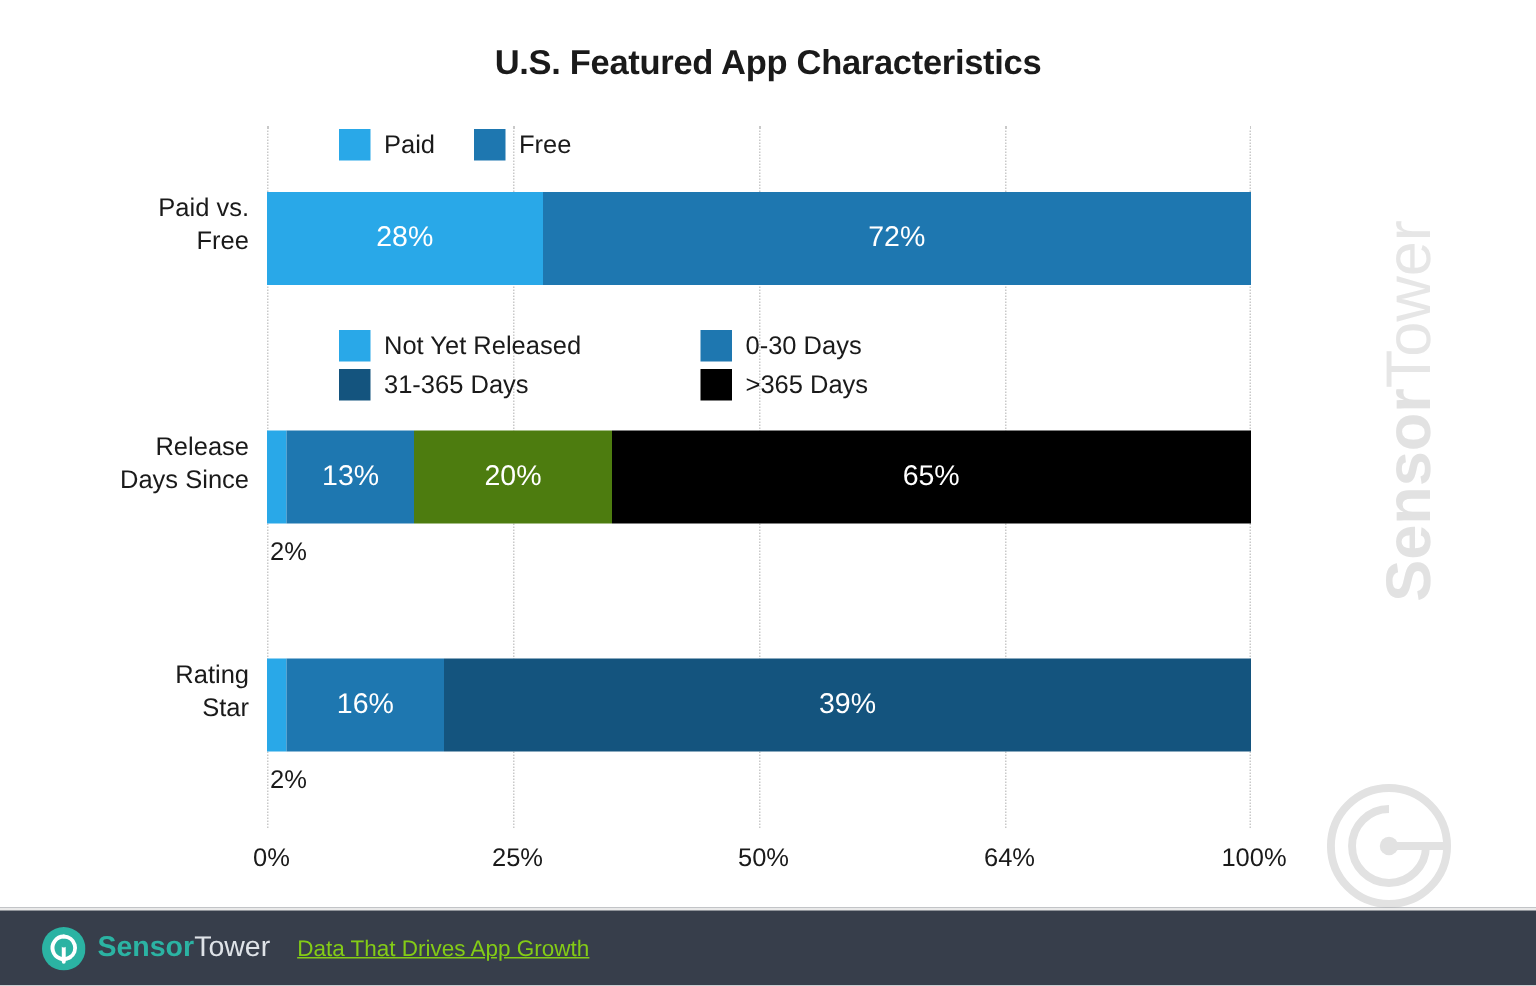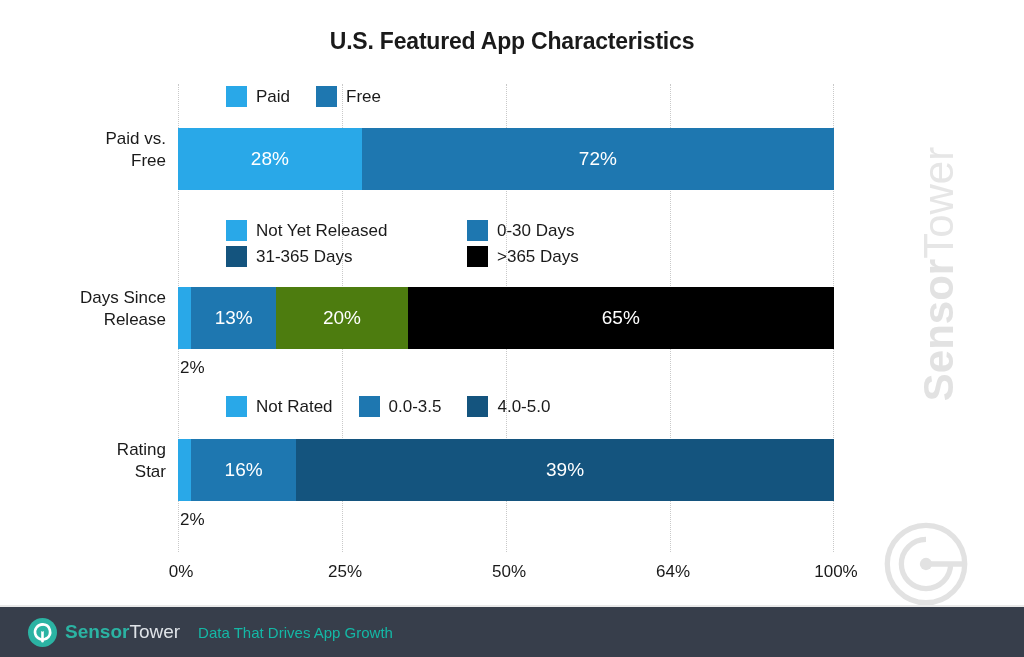--- a/index.html
+++ b/index.html
@@ -161,22 +161,23 @@
     height: 50px;
     display: flex; align-items: center;
   }
   #footer-logo { width: 29px; height: 29px; margin-right: 8px; }
   #footer-brand { font-size: 19px; font-weight: bold; white-space: nowrap; }
   #footer-brand .b1 { color: #2bb3a3; }
   #footer-brand .b2 { color: #dfe3e8; font-weight: normal; }
   #footer-tagline {
     margin-left: 18px;
     font-size: 15px;
-    color: #14b8a6;
-    white-space: nowrap;
+    color: #84cc16;
+    white-space: nowrap;
+    text-decoration: underline;
   }
   #footer-url {
     position: absolute;
     right: 28px; top: 0;
     height: 50px;
     display: flex; align-items: center;
     font-size: 15px;
     color: #e8ebee;
   }
 </style>
@@ -240,43 +241,30 @@
           <span class="legend-swatch" style="background:#14547e"></span><span class="legend-label">31-365 Days</span>
         </span>
         <span class="legend-item">
           <span class="legend-swatch" style="background:#000000"></span><span class="legend-label">&gt;365 Days</span>
         </span>
       </div>
     </div>
 
     <div class="bar-row" style="top:203px">
       <div class="cat-label">
+        <div>Release</div>
         <div>Days Since</div>
-        <div>Release</div>
       </div>
       <div class="seg nolabel" style="width:13.1px;background:#29a8e8"></div>
       <div class="seg" style="width:85.3px;background:#1e77b0">13%</div>
       <div class="seg" style="width:131.2px;background:#4d7c0f">20%</div>
       <div class="seg" style="width:426.4px;background:#000000">65%</div>
     </div>
     <div class="outside-label" style="left:2px;top:274px">2%</div>
 
-    <div class="legend" style="top:312px">
-      <div class="legend-line">
-        <span class="legend-item">
-          <span class="legend-swatch" style="background:#29a8e8"></span><span class="legend-label">Not Rated</span>
-        </span>
-        <span class="legend-item">
-          <span class="legend-swatch" style="background:#1e77b0"></span><span class="legend-label">0.0-3.5</span>
-        </span>
-        <span class="legend-item">
-          <span class="legend-swatch" style="background:#14547e"></span><span class="legend-label">4.0-5.0</span>
-        </span>
-      </div>
-    </div>
 
     <div class="bar-row" style="top:355px">
       <div class="cat-label">
         <div>Rating</div>
         <div>Star</div>
       </div>
       <div class="seg nolabel" style="width:13.1px;background:#29a8e8"></div>
       <div class="seg" style="width:105px;background:#1e77b0">16%</div>
       <div class="seg" style="width:537.9px;background:#14547e">39%</div>
     </div>

